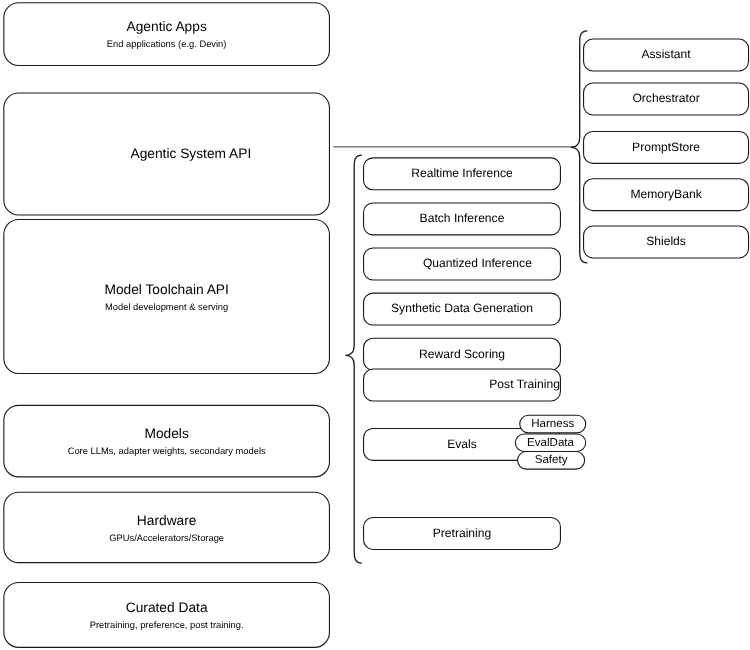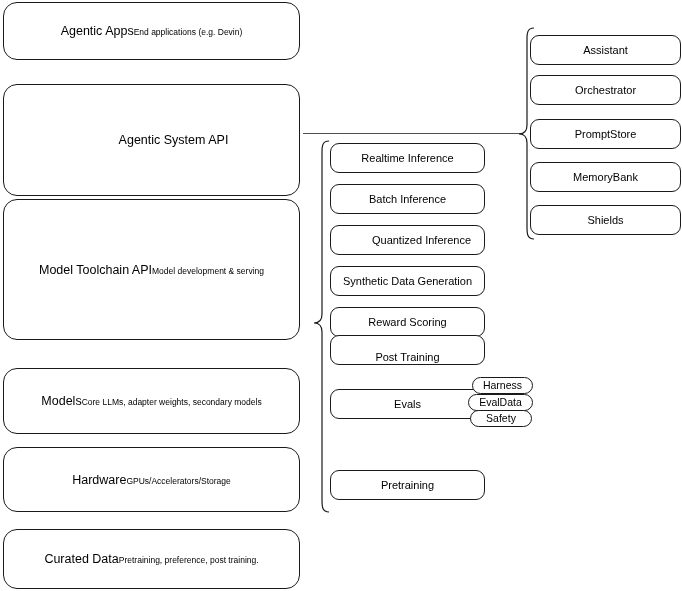--- a/index.html
+++ b/index.html
@@ -17,20 +17,21 @@
     height: 591px;
     background: #ffffff;
     overflow: hidden;
   }
   .node {
     position: absolute;
     box-sizing: border-box;
     background: #ffffff;
     border: 1px solid #1a1a1a;
     display: flex;
+    flex-direction: column;
     align-items: center;
     justify-content: center;
     text-align: center;
   }
   .layer {
     border-radius: 14px;
     left: 3px;
     width: 297px;
   }
   .layer .node-title {
@@ -39,21 +40,21 @@
     color: #000000;
   }
   .layer .node-sub {
     font-size: 8.5px;
     line-height: 12px;
     margin-top: 2px;
     color: #000000;
   }
   .pillbox {
     border-radius: 9px;
-    width: 155px;
+    width: 180px;
     height: 30px;
     font-size: 11px;
     line-height: 14px;
   }
   .mid-col { left: 330px; }
   .right-col { left: 530px; width: 151px; }
   .badge {
     position: absolute;
     box-sizing: border-box;
     background: #ffffff;

